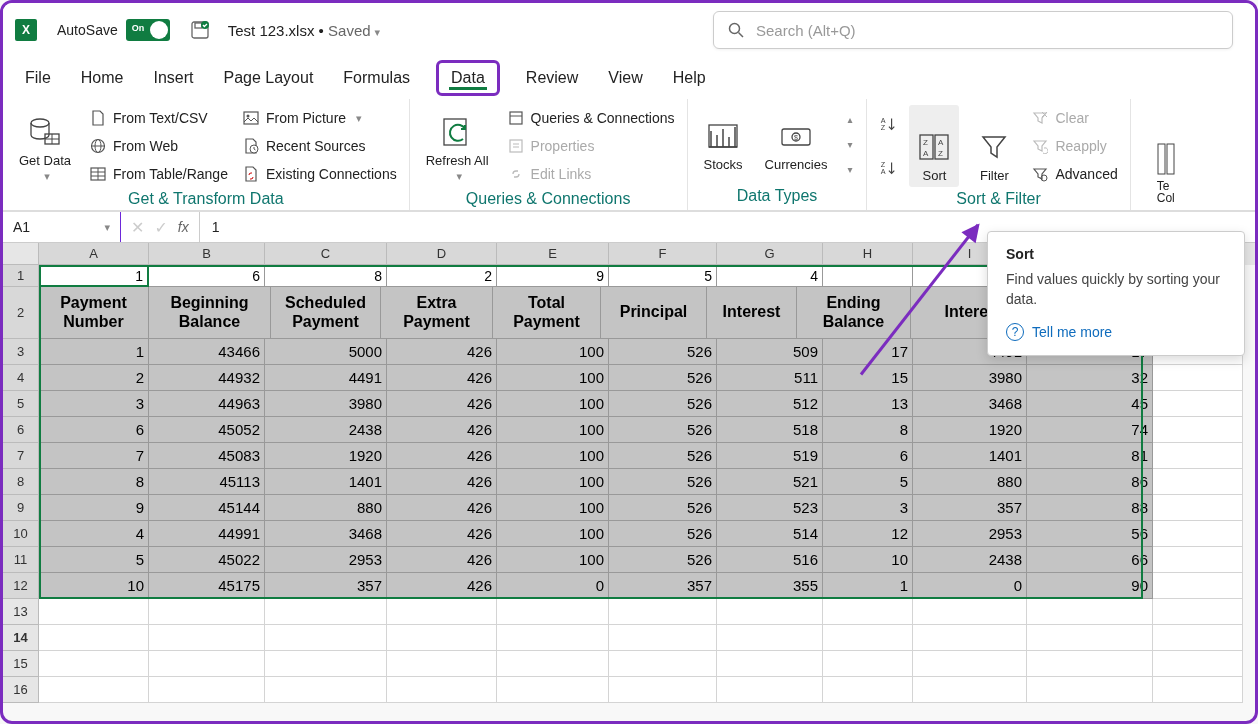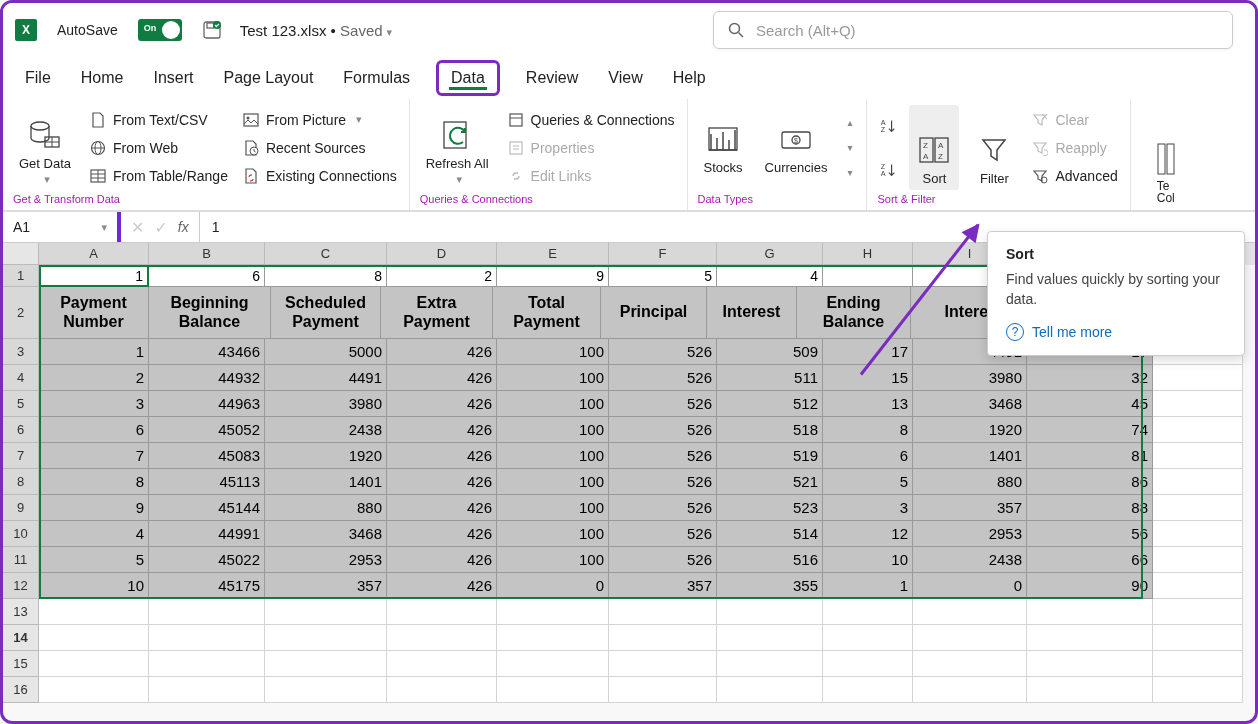--- a/index.html
+++ b/index.html
@@ -1,46 +1,46 @@
 <!DOCTYPE html>
 <html><head>
 <meta charset="utf-8">
 <style>
 * { box-sizing: border-box; margin: 0; padding: 0; font-family: 'Segoe UI', Arial, sans-serif; }
 body { background: #f8f8f8; width: 1258px; height: 724px; overflow: hidden; position: relative; border: 3px solid #7b2cbf; border-radius: 12px; }
 .titlebar { display: flex; align-items: center; height: 54px; padding: 0 12px; background: #fff; }
 .xl-icon { width: 22px; height: 22px; background: #107c41; border-radius: 2px; display: flex; align-items: center; justify-content: center; color: white; font-size: 12px; font-weight: bold; margin-right: 20px; }
-.autosave { display: flex; align-items: center; gap: 20px; font-size: 14px; color: #222; margin-right: 14px; }
+.autosave { display: flex; align-items: center; gap: 8px; font-size: 14px; color: #222; margin-right: 14px; }
 .toggle { width: 44px; height: 22px; background: #107c41; border-radius: 3px; position: relative; }
 .toggle::after { content: ''; position: absolute; right: 2px; top: 2px; width: 18px; height: 18px; background: white; border-radius: 50%; }
 .toggle-on { position: absolute; left: 6px; top: 4px; color: white; font-size: 9px; font-weight: 600; }
 .save-icon { width: 20px; height: 20px; margin-left: 6px; margin-right: 18px; }
 .filename { font-size: 15px; color: #222; }
 .saved { color: #666; }
 .chev { color: #888; font-size: 11px; margin-left: 4px; }
 .search-box { margin-left: auto; margin-right: 10px; width: 520px; height: 38px; border: 1px solid #ccc; border-radius: 6px; display: flex; align-items: center; padding: 0 14px; background: #fff; box-shadow: 0 1px 3px rgba(0,0,0,0.06); }
 .search-box .mag { color: #666; margin-right: 12px; font-size: 15px; }
 .search-box .ph { color: #999; font-size: 15px; }
 .menubar { display: flex; align-items: center; padding: 0 18px; height: 42px; background: #fff; gap: 22px; }
 .menubar .mi { font-size: 16px; color: #222; padding: 8px 4px; cursor: pointer; }
 .menubar .mi.active { border: 3px solid #7b2cbf; border-radius: 6px; padding: 6px 12px; font-weight: 500; position: relative; }
 .menubar .mi.active::after { content: ''; position: absolute; left: 10px; right: 10px; bottom: 3px; height: 3px; background: #107c41; }
 .ribbon { display: flex; background: #fff; border-bottom: 1px solid #ddd; height: 112px; }
 .ribbon-group { border-right: 1px solid #e4e4e4; padding: 6px 10px 2px 10px; display: flex; flex-direction: column; }
 .ribbon-group .gbody { display: flex; gap: 10px; flex: 1; }
-.ribbon-group .glabel { text-align: left; font-size: 11px; color: #a21caf; padding: 3px 0; }
+.ribbon-group .glabel { text-align: center; font-size: 16px; color: #0f766e; padding: 3px 0; }
 .rbtn-lg { display: flex; flex-direction: column; align-items: center; justify-content: flex-end; gap: 2px; font-size: 13px; color: #222; padding: 4px 6px; cursor: pointer; }
 .rbtn-lg .ic { width: 38px; height: 38px; display: flex; align-items: center; justify-content: center; }
 .rbtn-sm { display: flex; align-items: center; gap: 6px; font-size: 14px; color: #222; padding: 4px 2px; cursor: pointer; white-space: nowrap; }
 .rbtn-sm .ic { width: 18px; height: 18px; display: flex; align-items: center; justify-content: center; }
 .rbtn-sm.disabled { color: #aaa; }
 .vstack { display: flex; flex-direction: column; gap: 2px; justify-content: center; }
 .sort-btn { background: #eee; border-radius: 3px; padding: 4px 6px; }
 .namebox-row { display: flex; align-items: center; height: 32px; background: #fff; border-top: 1px solid #ddd; border-bottom: 1px solid #ccc; }
-.namebox { width: 118px; padding: 0 10px; font-size: 14px; color: #222; border-right: 4px solid #6d28d9; height: 100%; display: flex; align-items: center; justify-content: space-between; }
+.namebox { width: 118px; padding: 0 10px; font-size: 14px; color: #222; border-right: 1px solid #6d28d9; height: 100%; display: flex; align-items: center; justify-content: space-between; }
 .fx-controls { display: flex; align-items: center; gap: 10px; padding: 0 10px; height: 100%; border-right: 1px solid #ccc; color: #aaa; }
 .fx { font-style: italic; color: #666; font-size: 14px; }
 .formula-bar { padding: 0 12px; font-size: 14px; color: #222; }
 .grid { position: relative; }
 .col-headers { display: flex; background: #e6e6e6; }
 .corner { width: 36px; height: 22px; border-right: 1px solid #bbb; border-bottom: 1px solid #bbb; background: #e6e6e6; }
 .ch { height: 22px; border-right: 1px solid #bbb; border-bottom: 1px solid #bbb; text-align: center; font-size: 13px; color: #333; background: #d8d8d8; display: flex; align-items: center; justify-content: center; }
 .ch.unsel { background: #e6e6e6; }
 .row { display: flex; }
 .rh { width: 36px; border-right: 1px solid #bbb; border-bottom: 1px solid #bbb; text-align: center; font-size: 13px; color: #333; background: #d8d8d8; display: flex; align-items: center; justify-content: center; }

